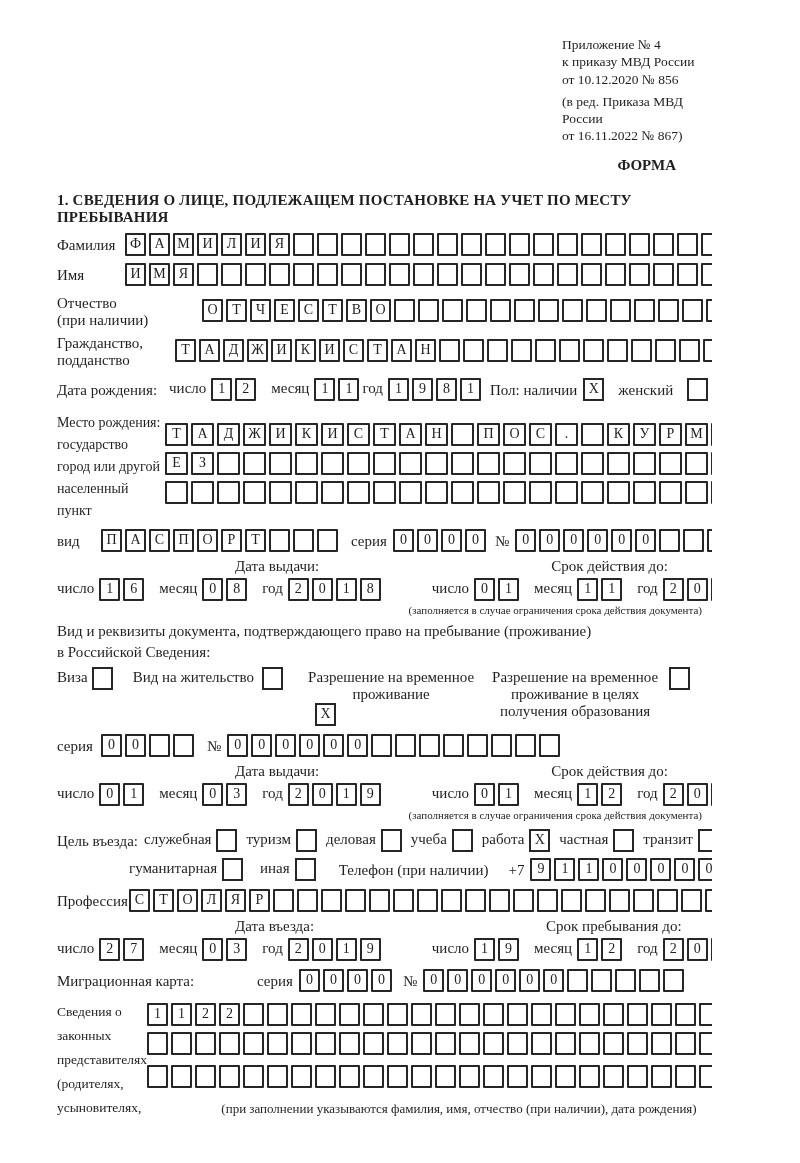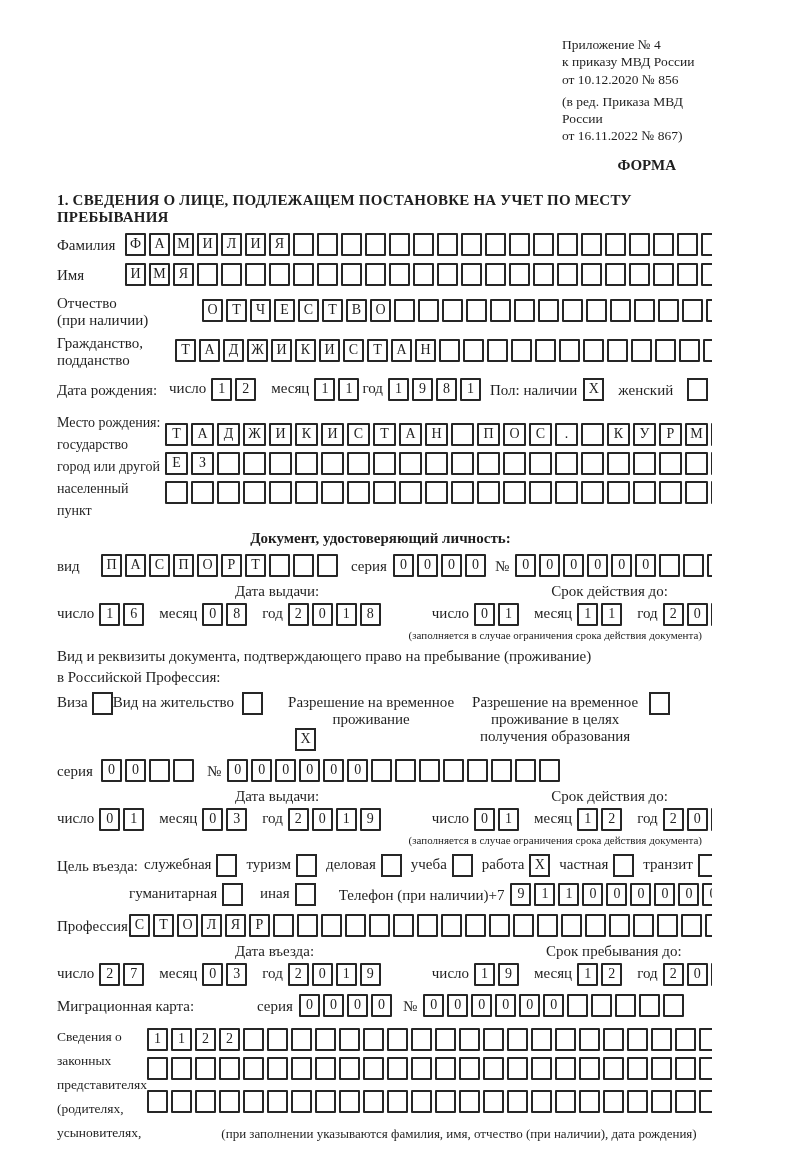--- a/index.html
+++ b/index.html
@@ -39,21 +39,21 @@
   .optrow{display:flex;align-items:flex-start;margin-top:6px;}
   .ropt{display:flex;align-items:flex-start;}
   .ropt .txt{padding-top:2px;}
   .ropt .cbox{margin-left:8px;}
   .ctr{text-align:center;}
   .opt{display:inline-flex;align-items:flex-start;margin-right:9px;}
   .opt .lb{margin-right:5px;}
   .replab{width:90px;font-size:13.5px;line-height:24px;flex:0 0 auto;}
   .repnote{font-size:13px;text-align:center;margin-top:9px;}
   .ml6{margin-left:6px;}.ml8{margin-left:8px;}.ml10{margin-left:10px;}
-  .ml14{margin-left:14px;}.ml20{}.ml24{margin-left:24px;flex-direction:column;}
+  .ml14{margin-left:14px;}.ml20{margin-left:20px;}.ml24{margin-left:24px;flex-direction:column;}
 </style>
 </head>
 <body>
 
 <div class="page">
 
   <div class="annex">
     <div>Приложение № 4</div>
     <div>к приказу МВД России</div>
     <div>от 10.12.2020 № 856</div>
@@ -307,21 +307,20 @@
           <span class="cell"></span>
           <span class="cell"></span>
           <span class="cell"></span>
           <span class="cell"></span>
           <span class="cell"></span>
           <span class="cell"></span>
         </div>
     </div>
   </div>
 
-  <div class="center-b">Документ, удостоверяющий личность:</div>
 
   <div class="r">
     <span class="lb" style="width:44px;">вид</span>
     <span class="cells">
         <span class="cell">П</span>
         <span class="cell">А</span>
         <span class="cell">С</span>
         <span class="cell">П</span>
         <span class="cell">О</span>
         <span class="cell">Р</span>
@@ -393,21 +392,21 @@
           <span class="cell">2</span>
           <span class="cell">0</span>
           <span class="cell">2</span>
           <span class="cell">5</span>
         </span>
     </span>
   </div>
   <div class="note">(заполняется в случае ограничения срока действия документа)</div>
 
   <div class="plain">Вид и реквизиты документа, подтверждающего право на пребывание (проживание)</div>
-  <div class="plain" style="margin-top:4px;">в Российской Профессия:</div>
+  <div class="plain" style="margin-top:4px;">в Российской Сведения:</div>
 
   <div class="optrow">
     <span class="ropt">
       <span class="txt">Виза</span>
       <span class="cbox" style="margin-left:4px;"></span>
     </span>
     <span class="ropt ml20">
       <span class="txt">Вид на жительство</span>
       <span class="cbox ml24"></span>
     </span>

